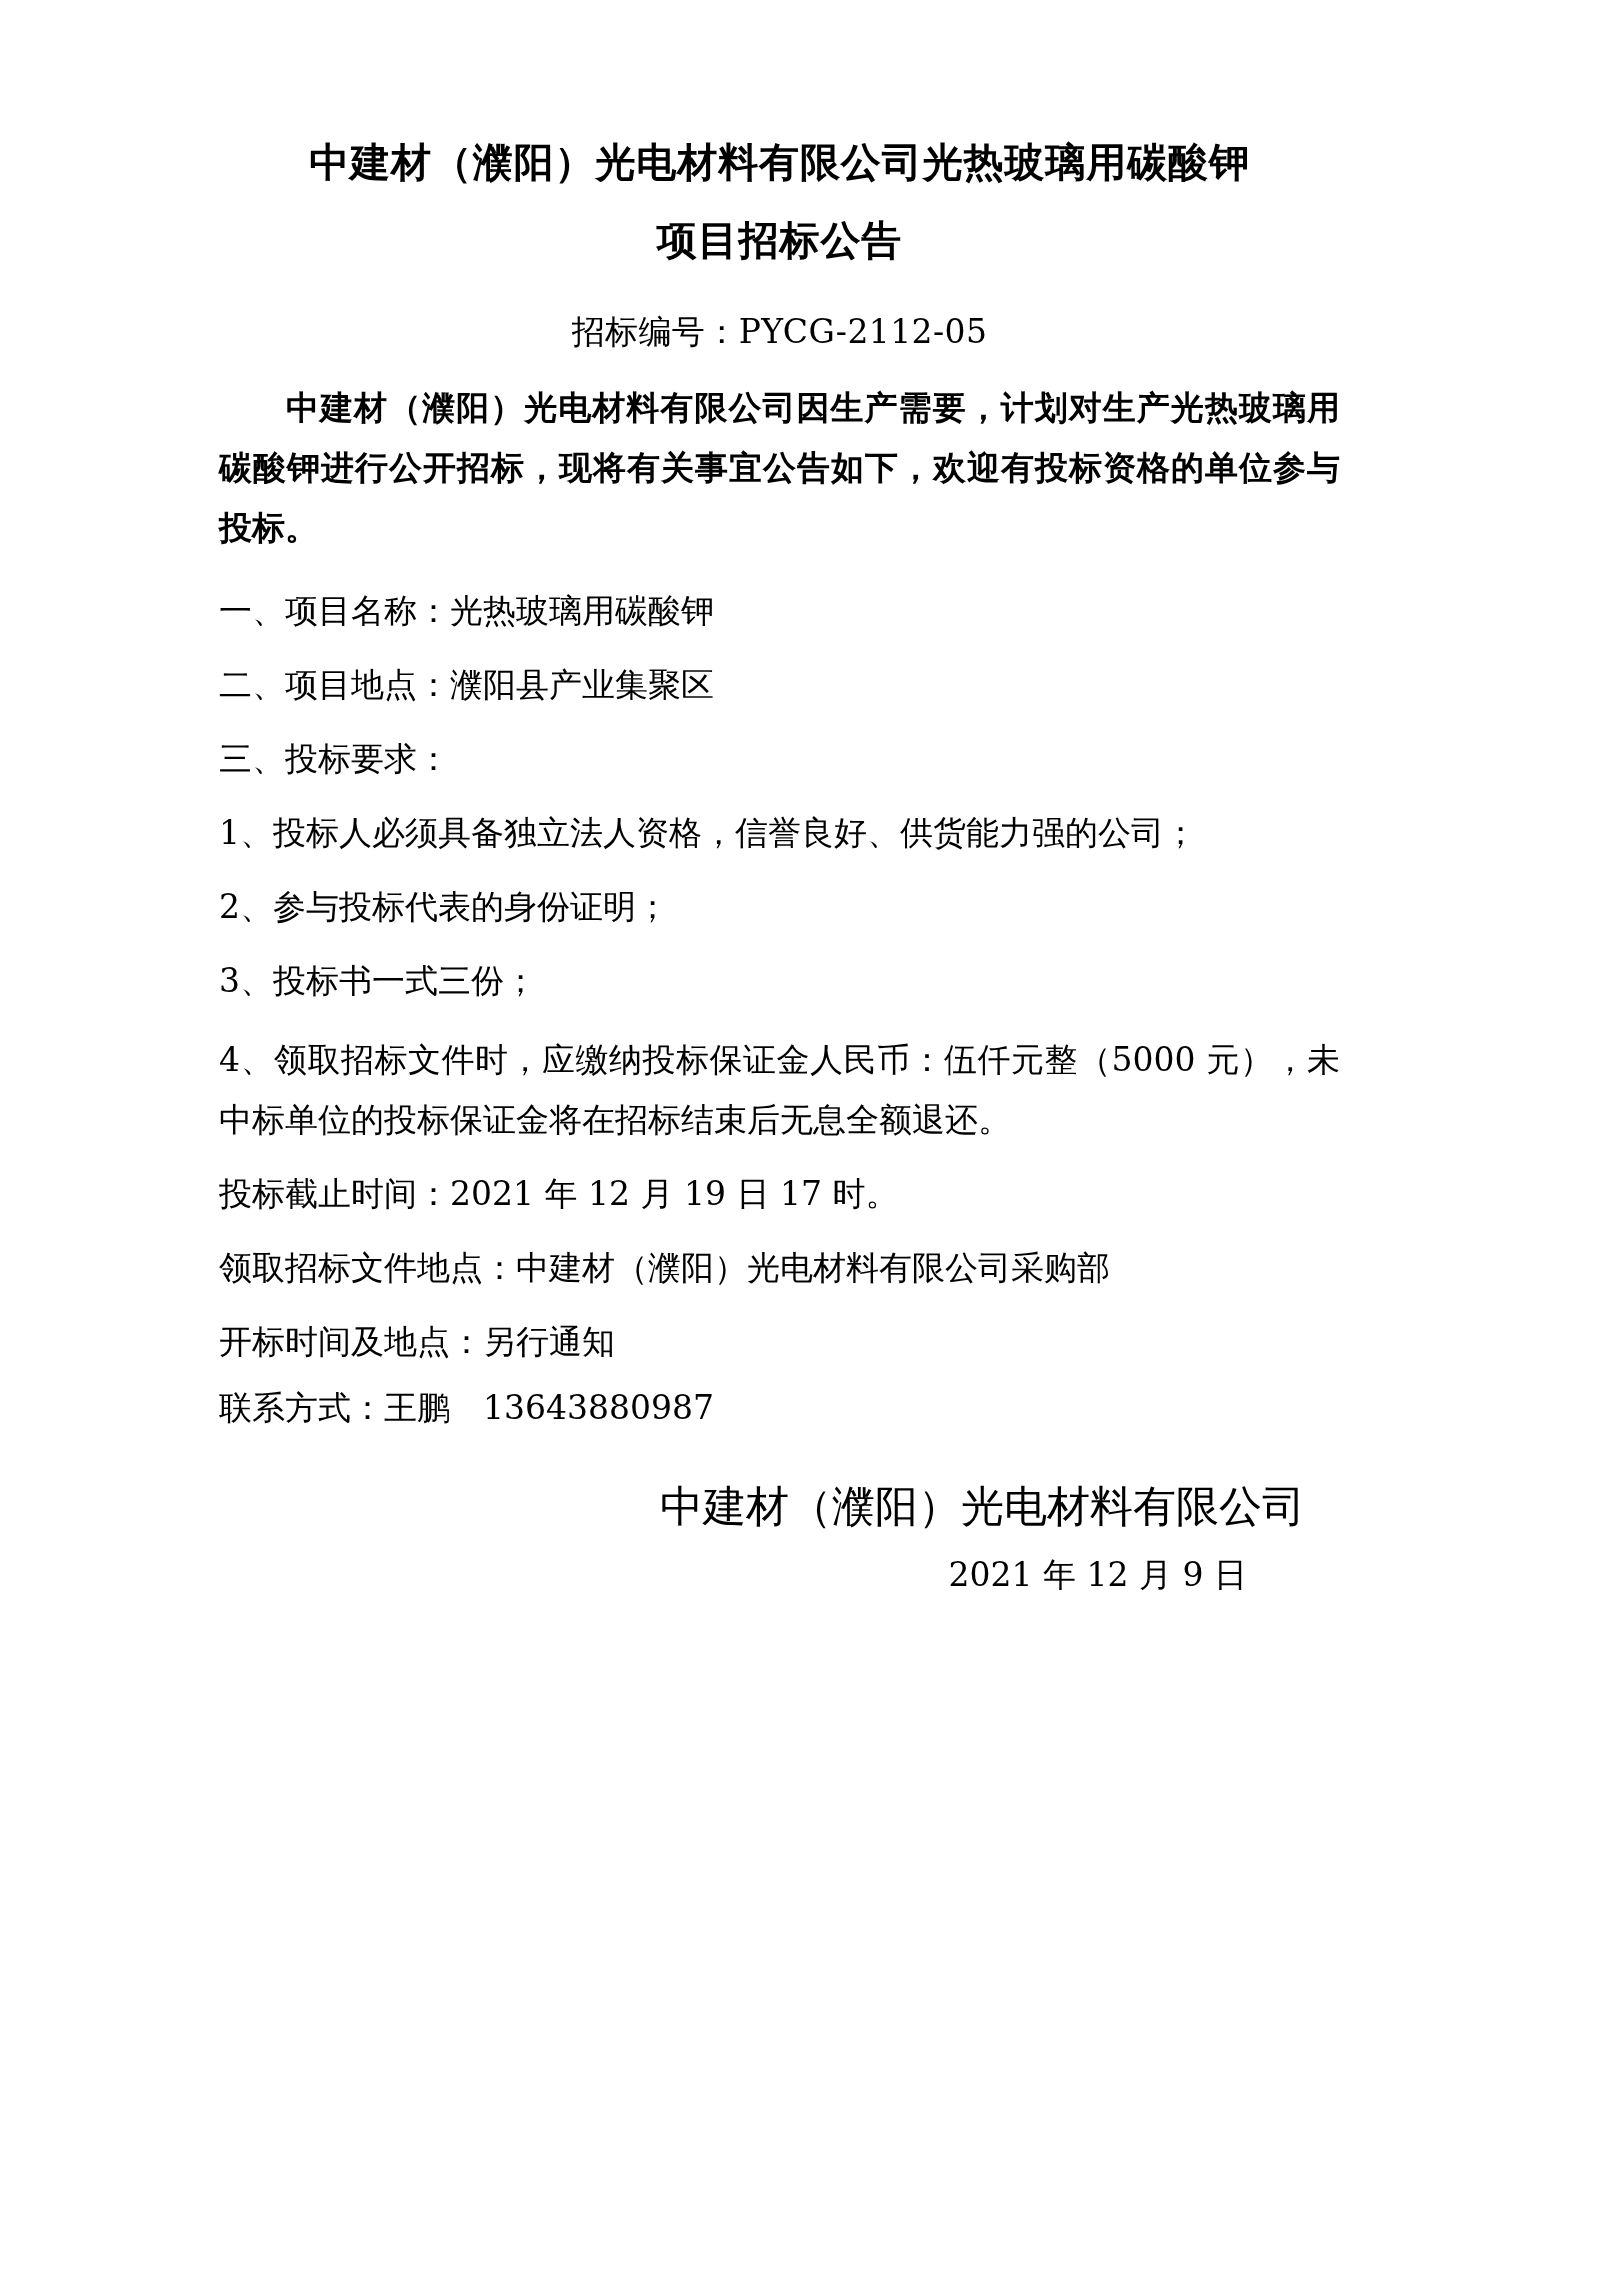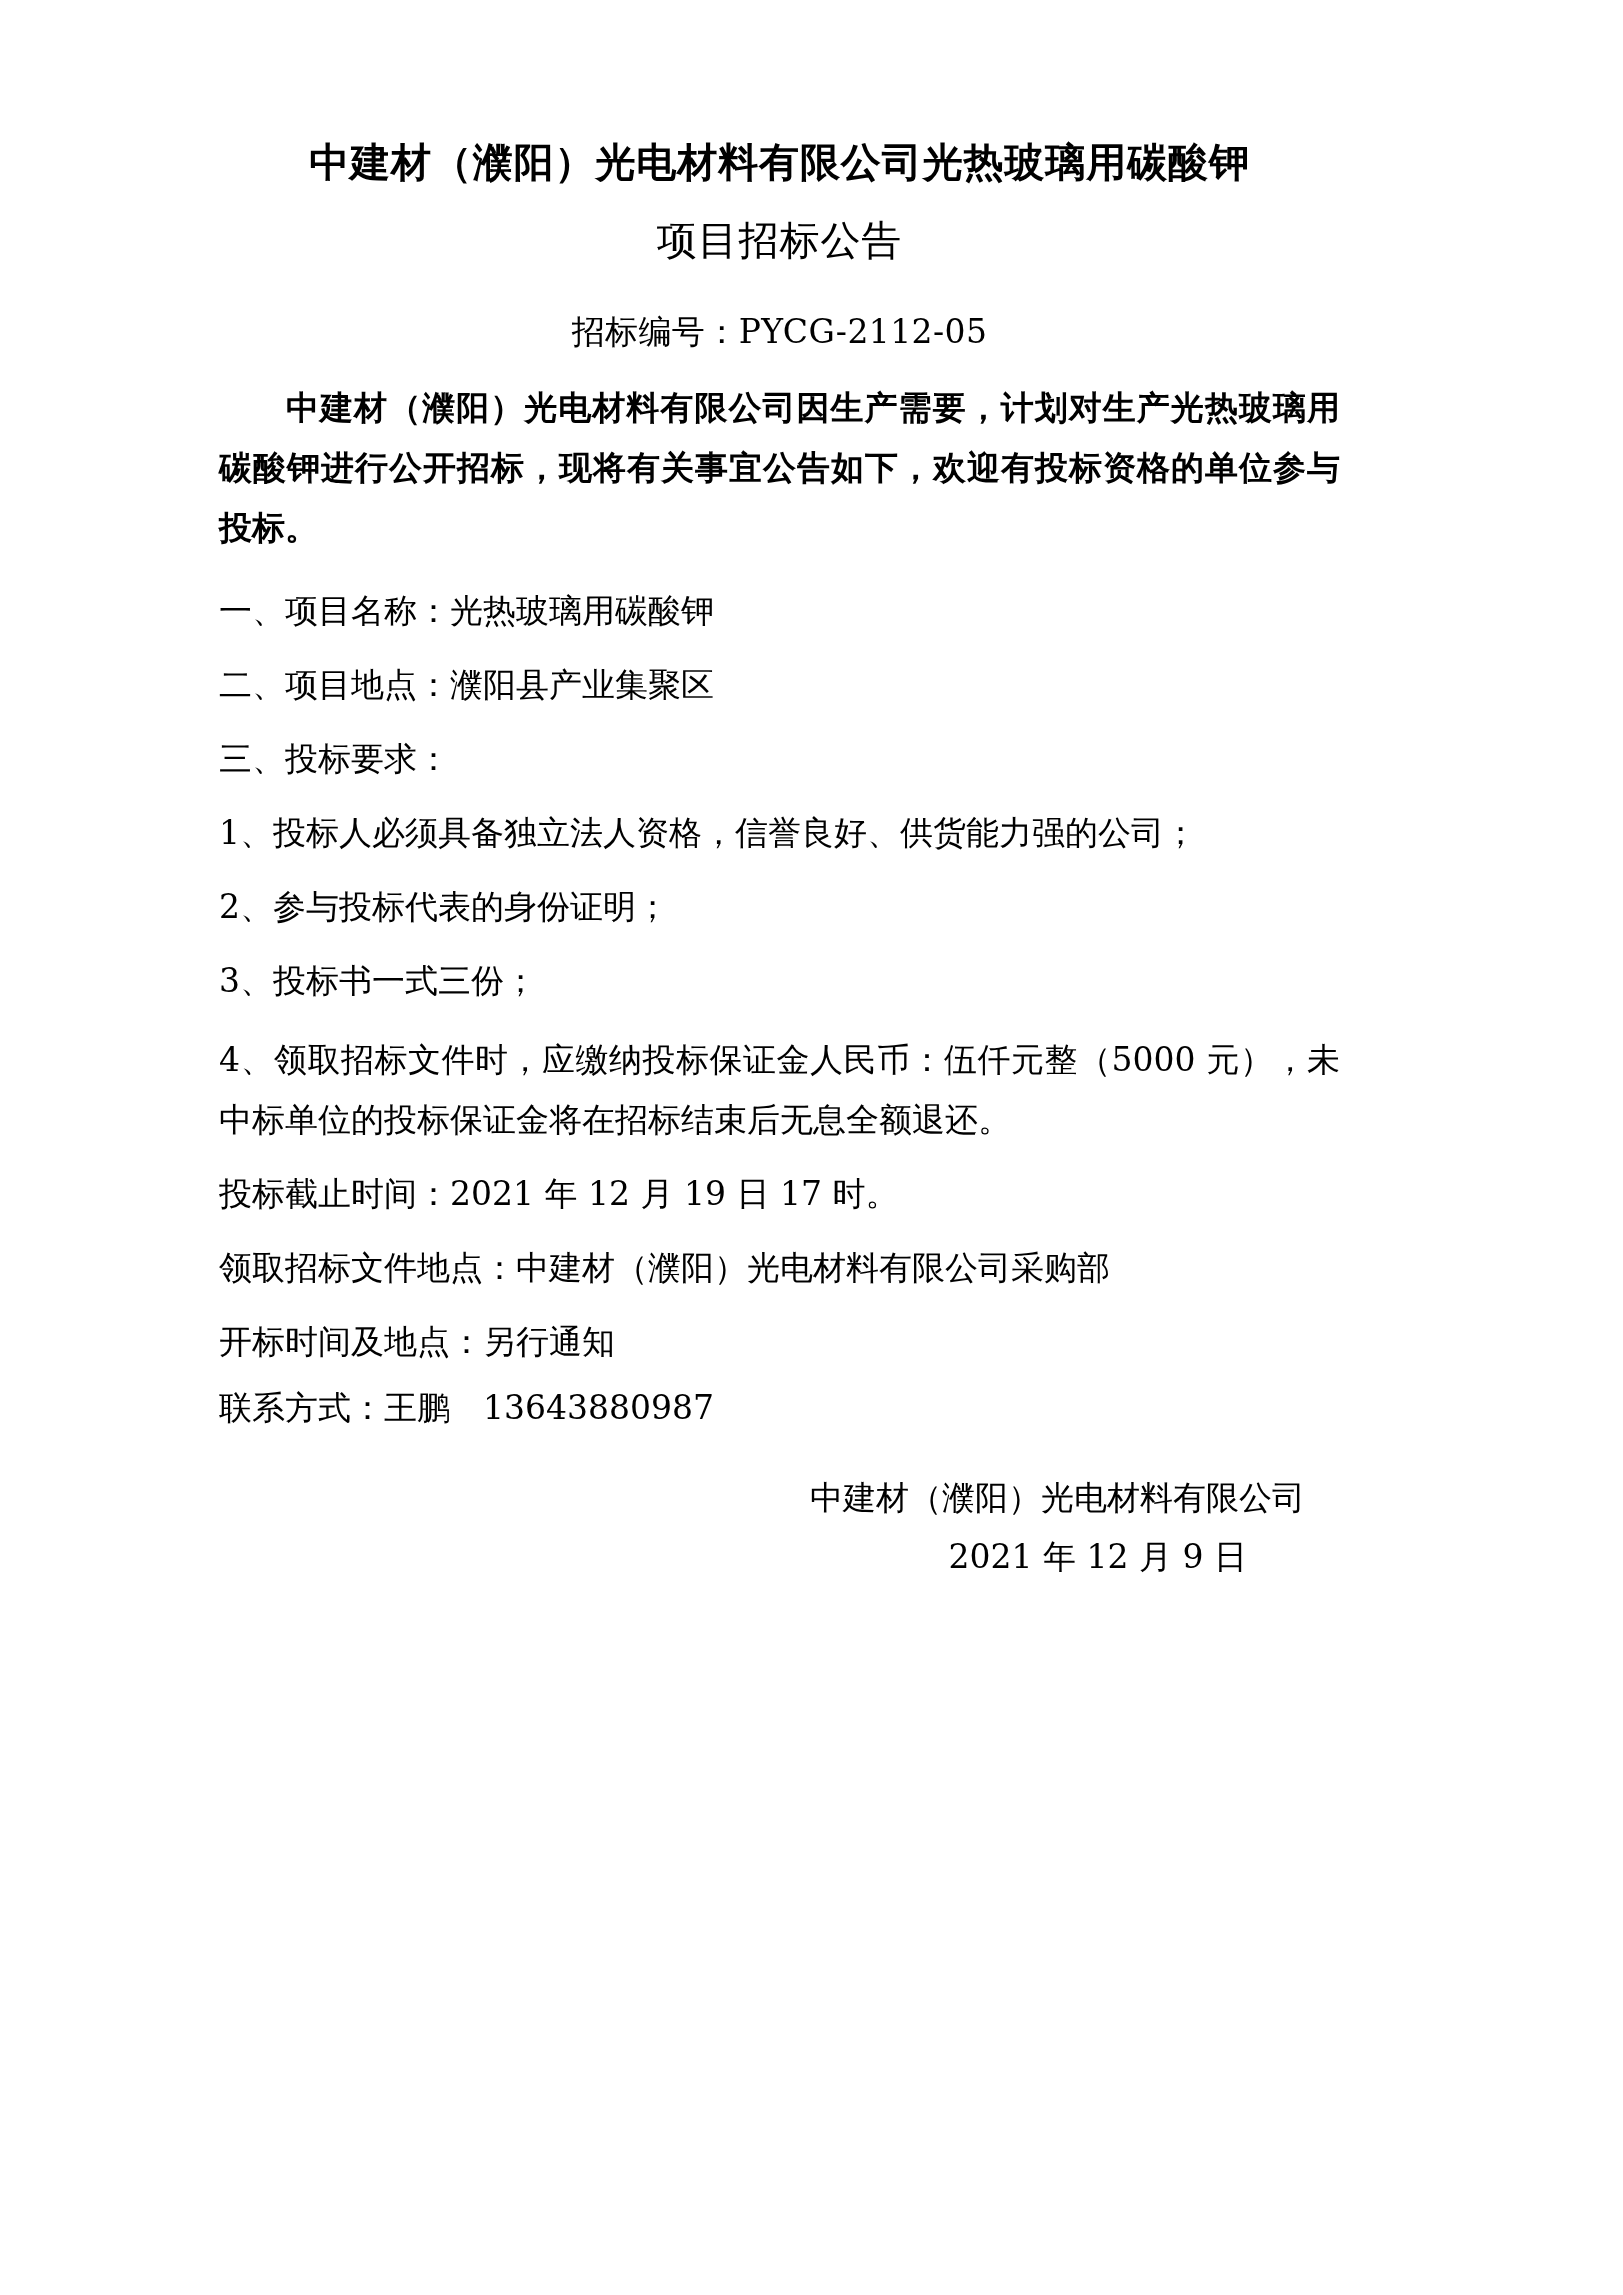--- a/index.html
+++ b/index.html
@@ -26,21 +26,21 @@
     text-align: center;
     font-size: 40px;
     font-weight: bold;
     line-height: 1.55;
     letter-spacing: 0.9px;
     margin: 0;
   }
   .doc-title-line2 {
     text-align: center;
     font-size: 40px;
-    font-weight: normal;
+    font-weight: bold;
     line-height: 1.55;
     letter-spacing: 0.9px;
     margin: 16px 0 0 0;
   }
   .doc-number {
     text-align: center;
     font-size: 33px;
     line-height: 1.6;
     margin: 35px 0 0 0;
     letter-spacing: 0.4px;
@@ -67,21 +67,21 @@
     line-height: 1.82;
     margin: 5.3px 0 0 0;
     white-space: pre-wrap;
   }
   .sign-block {
     margin-top: 30px;
     text-align: right;
     padding-right: 35px;
   }
   .sign-company {
-    font-size: 33px;
+    font-size: 43px;
     line-height: 1.8;
     text-align: right;
   }
   .sign-date {
     font-size: 33px;
     line-height: 1.8;
     padding-right: 58px;
   }
   .spacer-sm { height: 8.8px; }
 </style>

